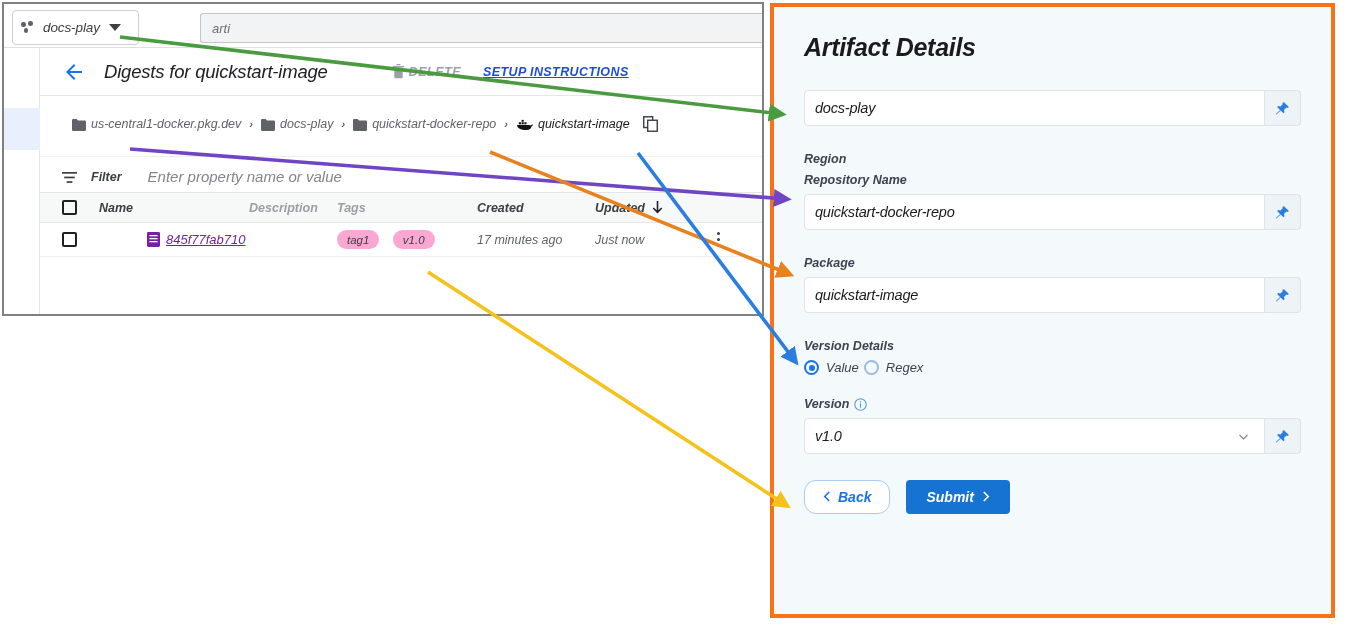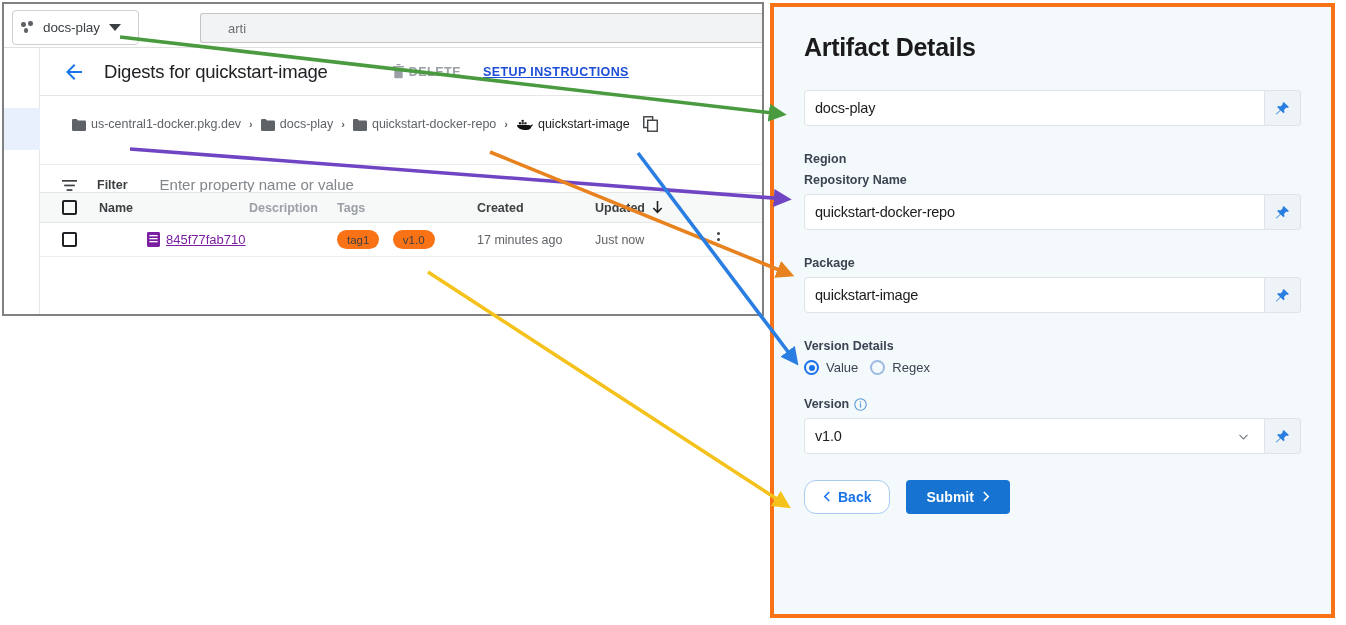--- a/index.html
+++ b/index.html
@@ -2,21 +2,21 @@
 <html><head>
 <meta charset="utf-8">
 <style>
   * { box-sizing: border-box; margin: 0; padding: 0; }
   html, body {
     width: 1346px; height: 625px;
     background: #ffffff;
     font-family: "Liberation Sans", sans-serif;
     overflow: hidden;
   }
-  #stage { position: relative; width: 1311px; height: 625px; }
+  #stage { position: relative; width: 1311px; height: 625px; font-style: italic; }
 
   
   #gcp-window {
     position: absolute; left: 2px; top: 2px;
     width: 762px; height: 314px;
     background: #ffffff;
     border: 2px solid #808080;
   }
   
   .topbar {
@@ -41,21 +41,21 @@
   .proj-name { font-size: 13.5px; color: #3c4043; letter-spacing: -0.1px; }
   .tri-down {
     width: 0; height: 0; border-left: 6px solid transparent;
     border-right: 6px solid transparent; border-top: 7px solid #3c4043;
     margin-left: 2px;
   }
   .searchbox {
     position: absolute; left: 196px; top: 9px; right: 0px; height: 30px;
     background: #f1f3f4; border: 1px solid #c5c5c5; border-right: none;
     border-radius: 3px 0 0 3px;
-    display: flex; align-items: center; padding-left: 27px;
+    display: flex; align-items: center; padding-left: 11px;
     font-size: 13px; color: #6b6f73;
   }
 
   
   .rail {
     position: absolute; left: 0; top: 44px; width: 36px; bottom: 0;
     background: #ffffff; border-right: 1px solid #e6e6e6;
   }
   .rail-sel {
     position: absolute; left: 0; top: 60px; width: 36px; height: 42px;
@@ -90,23 +90,23 @@
   }
   .crumb { display: flex; align-items: flex-end; gap: 5px; font-size: 12.5px; color: #5f6368; }
   .crumb.last { color: #202124; }
   .folder-ico { width: 14px; height: 12px; flex: none; }
   .whale-ico { width: 17px; height: 12px; flex: none; }
   .sep { color: #5f6368; font-size: 11px; font-weight: 700; }
   .copy-ico { width: 15px; height: 16px; margin-left: 5px; flex: none; }
 
   
   .filterbar {
-    position: absolute; left: 36px; top: 160px; right: 0; height: 40px;
+    position: absolute; left: 36px; top: 152px; right: 0; height: 40px;
     border-top: 1px solid #eceef0;
-    display: flex; align-items: center; padding-left: 22px; gap: 20px;
+    display: flex; align-items: center; padding-left: 22px; gap: 14px;
   }
   .filt-ico { width: 15px; height: 13px; flex: none; }
   .filt-lbl { font-size: 12.5px; font-weight: 700; color: #3c4043; }
   .filt-ph { font-size: 15px; color: #80868b; margin-left: 12px; }
 
   
   .tbl { position: absolute; left: 36px; top: 188px; right: 0; }
   .trow { display: flex; align-items: center; height: 30px; padding-left: 22px; }
   .thead { background: #f7f8f8; border-top: 1px solid #e6e6e6; border-bottom: 1px solid #e6e6e6; height: 31px; }
   .tbody { background: #ffffff; height: 34px; border-bottom: 1px solid #eceef0; }
@@ -120,21 +120,21 @@
   .th.dim { color: #9aa0a6; font-weight: 700; }
   .td { font-size: 12.5px; color: #5f6368; }
   .digest-link {
     display: flex; align-items: center; gap: 6px;
     color: #7b1fa2; font-size: 13px; text-decoration: underline; padding-left: 48px;
   }
   .doc-ico { width: 13px; height: 15px; flex: none; }
   .chip {
     display: inline-flex; align-items: center; justify-content: center;
     height: 19px; padding: 0 10px; border-radius: 10px;
-    background: #f97316; color: #3c4043; font-size: 11.5px; margin-right: 9px;
+    background: #f9a8d4; color: #3c4043; font-size: 11.5px; margin-right: 9px;
   }
   .kebab { width: 4px; height: 16px; position: relative; margin-left: 30px; flex: none; }
   .kebab i { position: absolute; left: 0; width: 3.4px; height: 3.4px; border-radius: 50%; background: #3c4043; }
   .kebab i:nth-child(1){ top: 0; } .kebab i:nth-child(2){ top: 6px; } .kebab i:nth-child(3){ top: 12px; }
   .sort-arrow { width: 11px; height: 14px; flex: none; }
 
   
   #panel {
     position: absolute; left: 770px; top: 3px;
     width: 565px; height: 615px;
@@ -161,21 +161,21 @@
   .pin-btn {
     width: 36px; background: #eef3f7;
     border: 1px solid #dde3e8; border-left: none; border-radius: 0 4px 4px 0;
     display: flex; align-items: center; justify-content: center;
   }
   .pin-ico { width: 15px; height: 15px; }
   .clear-ico { width: 15px; height: 15px; margin-right: 9px; flex: none; }
   .chev-ico { width: 13px; height: 13px; margin-right: 4px; flex: none; }
   .info-ico { width: 13px; height: 13px; }
 
-  .radios { display: flex; align-items: flex-end; gap: 12px; margin-bottom: 22px; }
+  .radios { display: flex; align-items: flex-end; gap: 5px; margin-bottom: 22px; }
   .radio { display: flex; align-items: center; gap: 7px; }
   .rdot { width: 15px; height: 15px; border-radius: 50%; border: 2.4px solid #1a73e8;
           display: flex; align-items: center; justify-content: center; }
   .rdot.off { border-color: #9dbbe0; }
   .rdot i { width: 6px; height: 6px; border-radius: 50%; background: #1a73e8; }
   .rlbl { font-size: 13px; color: #3c4352; font-weight: 500; }
 
   .btns { display: flex; align-items: center; gap: 16px; margin-top: 4px; }
   .btn-back {
     height: 34px; padding: 0 18px; border: 1.6px solid #a8cbf0; border-radius: 12px;

